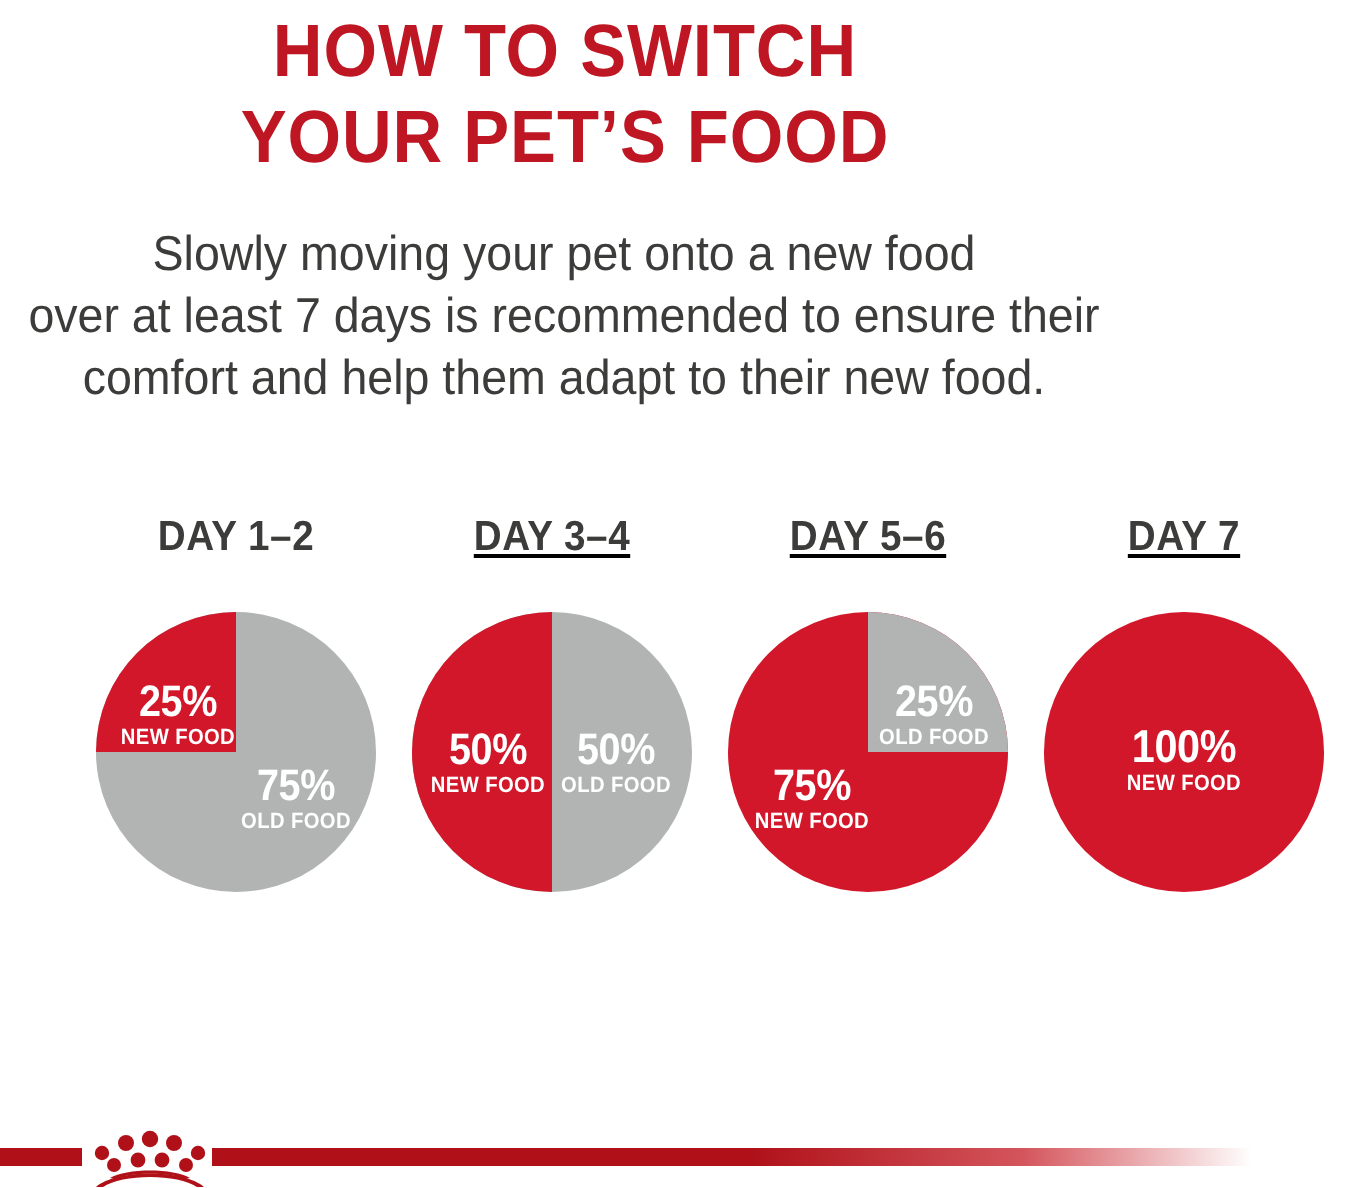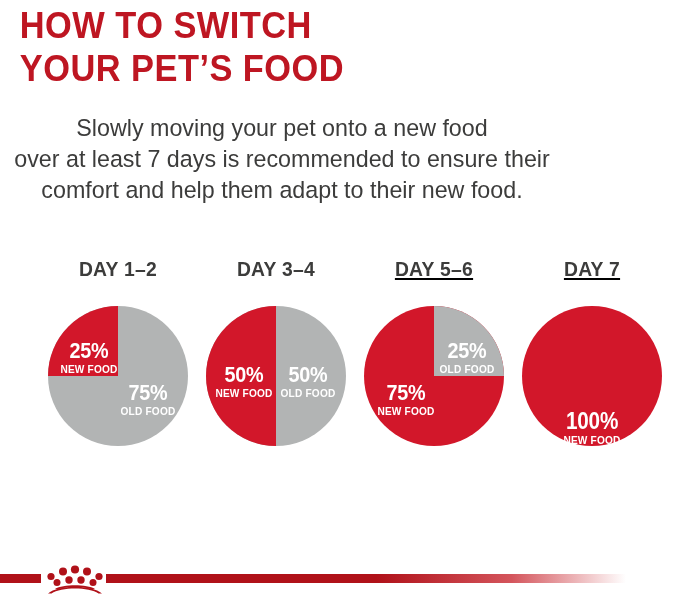--- a/index.html
+++ b/index.html
@@ -15,20 +15,21 @@
     font-family: "Liberation Sans", sans-serif;
     -webkit-font-smoothing: antialiased;
   }
 
   
   .title-block {
     position: absolute;
     top: 4px;
     left: 0;
     width: 565px;
+    text-align: center;
   }
   .title-line {
     display: block;
     color: #BE1622;
     font-family: "Liberation Sans Narrow", "Liberation Sans", sans-serif;
     font-weight: bold;
     font-size: 37px;
     line-height: 43px;
     letter-spacing: 0.5px;
     transform: scaleX(0.93);
@@ -65,21 +66,21 @@
     height: 200px;
     padding-left: 29px;
   }
   .pie-col {
     position: absolute;
     top: 0;
     width: 160px;
     text-align: center;
   }
   .pie-col.c0 { left: 38px; }
-  .pie-col.c1 { left: 196px; }
+  .pie-col.c1 { left: 196px; text-decoration: underline; }
   .pie-col.c2 { left: 354px; text-decoration: underline; }
   .pie-col.c3 { left: 512px; text-decoration: underline; }
 
   .day-label {
     color: #3C3C3B;
     font-family: "Liberation Sans Narrow", "Liberation Sans", sans-serif;
     font-weight: bold;
     font-size: 21px;
     line-height: 22px;
     letter-spacing: 0.3px;
@@ -124,21 +125,21 @@
   
   .p0-new  { left: 6px;  top: 34px;  width: 70px; }
   .p0-old  { left: 62px; top: 76px;  width: 76px; }
   
   .p1-new  { left: 6px;  top: 58px;  width: 64px; }
   .p1-old  { left: 70px; top: 58px;  width: 64px; }
   
   .p2-old  { left: 68px; top: 34px;  width: 70px; }
   .p2-new  { left: 4px;  top: 76px;  width: 76px; }
   
-  .p3-new  { left: 0px;  top: 56px;  width: 140px; margin-top: 48px; }
+  .p3-new  { left: 0px;  top: 56px;  width: 140px; }
 
   
   .footer {
     position: absolute;
     left: 0;
     top: 565px;
     width: 679px;
     height: 29px;
   }
   .bar-left {

